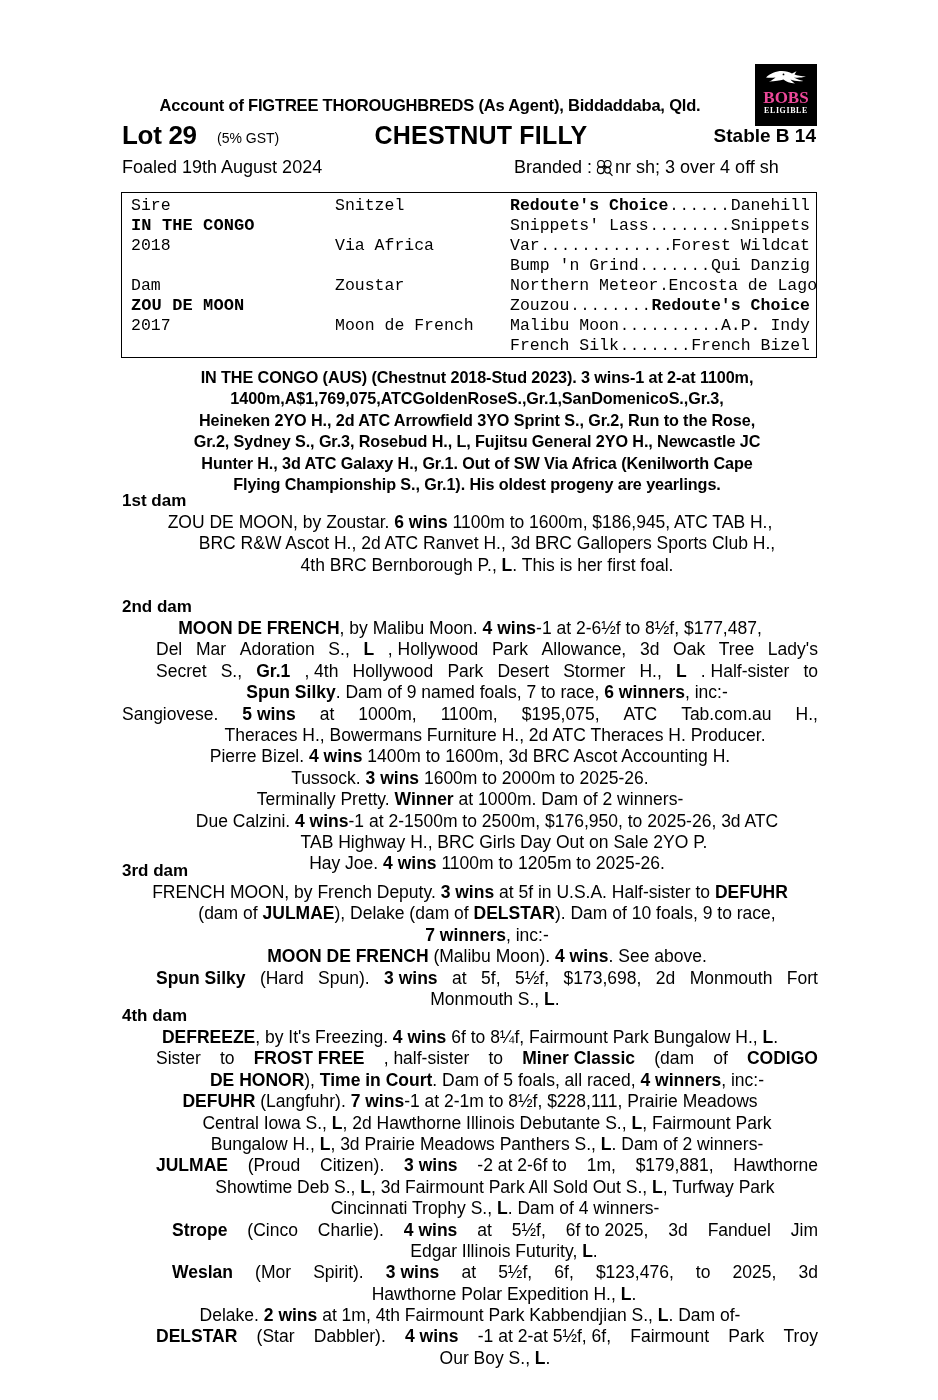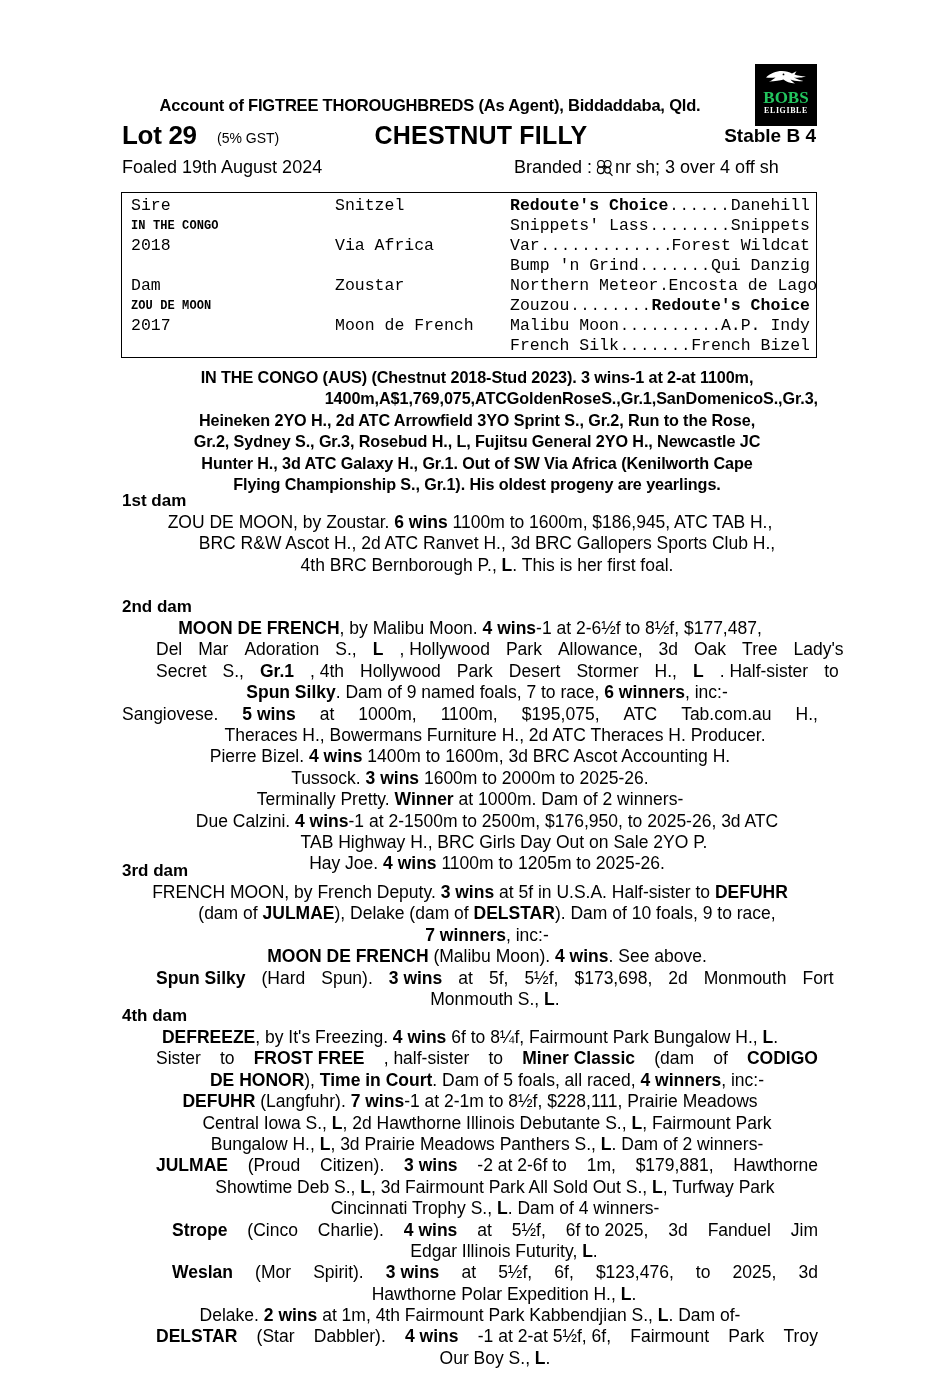--- a/index.html
+++ b/index.html
@@ -36,21 +36,21 @@
     justify-content: flex-start;
     padding-top: 4px;
     box-sizing: border-box;
   }
   .bobs-horse {
     width: 46px;
     height: 20px;
     display: block;
   }
   .bobs-word {
-    color: #22c55e;
+    color: #ec4899;
     font-family: "Liberation Serif", serif;
     font-weight: bold;
     font-size: 17px;
     line-height: 17px;
     letter-spacing: 0px;
     margin-top: 1px;
   }
   .bobs-sub {
     color: #ffffff;
     font-family: "Liberation Serif", serif;
@@ -176,21 +176,21 @@
     top: 3px;
     width: 300px;
   }
   .ped-line {
     font-size: 16.5px;
     line-height: 20px;
     height: 20px;
     white-space: nowrap;
     overflow: hidden;
   }
-  .ped-line.b { font-weight: bold; font-size: 12px; letter-spacing: 0.1px; }
+  .ped-line.b { font-weight: bold; font-size: 17px; letter-spacing: 0.1px; }
   .ped-gap { height: 20px; }
 
   .leader-row {
     display: flex;
     align-items: baseline;
     font-size: 16.5px;
     line-height: 20px;
     height: 20px;
     white-space: nowrap;
   }
@@ -216,21 +216,21 @@
     width: 682px;
     font-weight: bold;
     font-size: 16.2px;
     line-height: 18.7px;
     text-align: justify;
     letter-spacing: -0.1px;
   }
   .sire-summary .ln { display: block; white-space: nowrap; }
   .sire-summary .ln.just {
     display: flex;
-    justify-content: flex-end;
+    justify-content: center;
   }
   .sire-summary .ln.just > span { white-space: pre; }
 
   
   .dam-head {
     position: absolute;
     left: 122px;
     font-weight: bold;
     font-size: 17px;
     line-height: 22px;
@@ -251,21 +251,21 @@
   .ln.just {
     display: flex;
     justify-content: space-between;
     white-space: nowrap;
   }
   .ln.just > span { white-space: pre; }
   b { font-weight: bold; }
   .i1 { padding-left: 34px; }
   .i2 { padding-left: 50px; }
   .i3 { padding-left: 68px; }
-  .just.i1 { padding-left: 34px; gap: 16px; }
+  .just.i1 { padding-left: 34px; }
   .just.i2 { padding-left: 50px; }
 </style>
 </head>
 <body>
 
 <div class="page">
 
   <div class="bobs-logo">
     <svg class="bobs-horse" viewBox="0 0 46 20">
       <path fill="#ffffff" d="M3 9.5 C7 5.5 13 3 19 3 C23 3 26.5 4 29 5.5 L33.5 3.2 L31.5 6.4 C34.5 7.4 38 8.2 43 8.6 C38.5 9.8 34.5 10 31 9.6 C33.5 11 36.5 12.2 40.5 13 C35.5 13.6 31 13 27.5 11.6 C28.5 13 30 14.4 32 15.6 C27 15.4 23 13.8 20.5 11.6 C17 12.6 12 13.4 6 13.6 C9 12.2 11 10.8 12.5 9.4 C9 9.8 6 9.8 3 9.5 Z"></path>
@@ -274,21 +274,21 @@
     <div class="bobs-word">BOBS</div>
     <div class="bobs-sub">ELIGIBLE</div>
   </div>
 
   <div class="account-line">Account of FIGTREE THOROUGHBREDS (As Agent), Biddaddaba, Qld.</div>
 
   <div class="title-row">
     <span class="lot-label">Lot 29</span>
     <span class="gst-label">(5% GST)</span>
     <span class="color-sex">CHESTNUT FILLY</span>
-    <span class="stable-label">Stable B 4</span>
+    <span class="stable-label">Stable B 14</span>
   </div>
 
   <div class="subtitle-row">
     <span class="foaled">Foaled 19th August 2024</span>
     <span class="branded-wrap">
       <span>Branded :</span>
       <span class="brand-glyph">
         <svg viewBox="0 0 20 20" width="19" height="20">
           <g fill="none" stroke="#000" stroke-width="1.2">
             <circle cx="6.3" cy="5.6" r="3.5"></circle>

